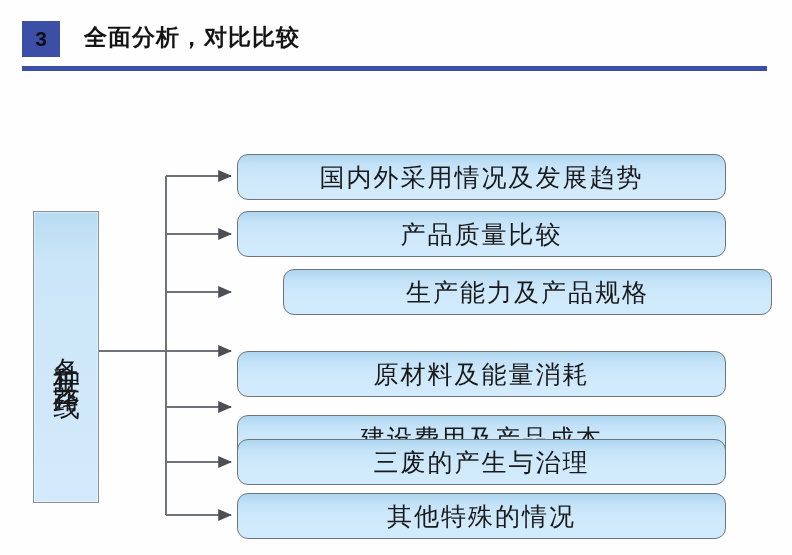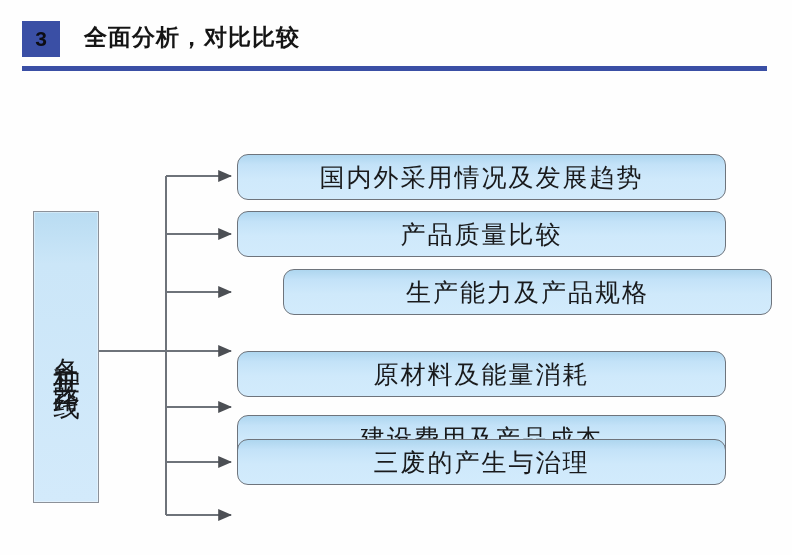--- a/index.html
+++ b/index.html
@@ -184,14 +184,17 @@
   </div>
 
   <div class="leaf-node" style="top:368px;margin-top:32px;">
     <span class="leaf-label">建设费用及产品成本</span>
   </div>
 
   <div class="leaf-node" style="top:424px;">
     <span class="leaf-label">三废的产生与治理</span>
   </div>
 
+  <div class="leaf-node" style="top:478px;">
+    <span class="leaf-label">其他特殊的情况</span>
+  </div>
 
 </div>
 
 </body></html>

